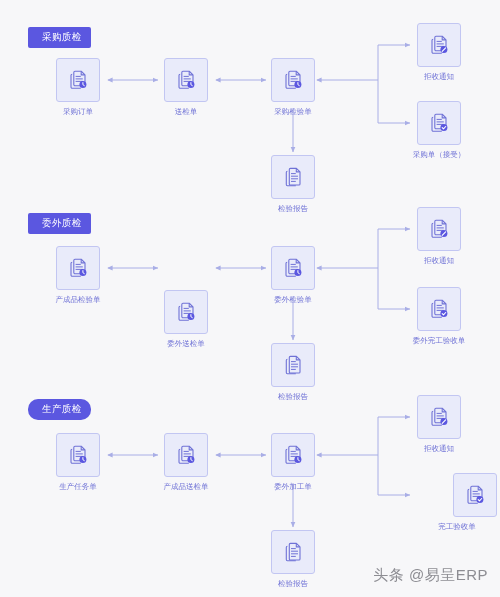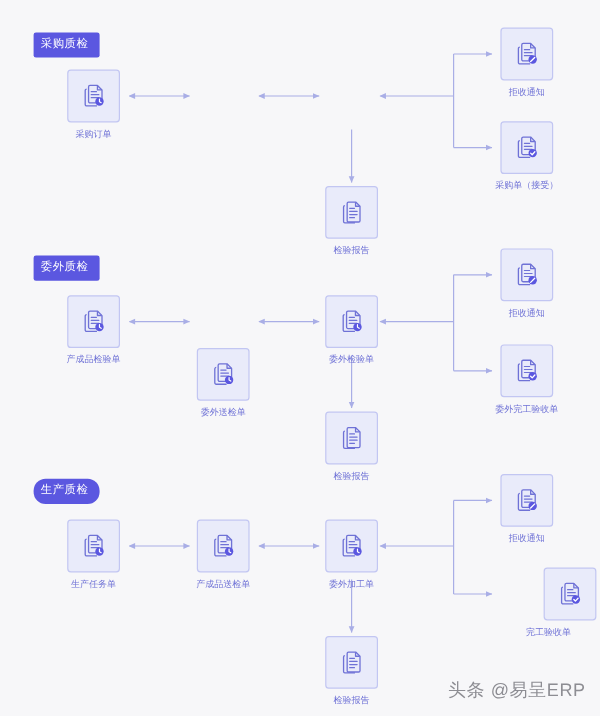--- a/index.html
+++ b/index.html
@@ -16,21 +16,21 @@
   }
 
   
   .badge {
     position: absolute;
     background: #5b57e0;
     color: #ffffff;
     font-size: 9.5px;
     letter-spacing: .4px;
     line-height: 1;
-    padding: 5px 9px 6px 6px;
+    padding: 5px 9px 6px 14px;
     border-radius: 2px;
     white-space: nowrap;
   }
 
   
   .node {
     position: absolute;
     width: 44px;
     text-align: center;
   }
@@ -132,21 +132,59 @@
             <line x1="10" y1="13.4" x2="16.4" y2="13.4"></line>
           </g>
           <circle cx="16.9" cy="16.6" r="3.5" fill="#5b57e0"></circle>
           <path d="M16.9 14.6 v2.1 l1.4 .9" fill="none" stroke="#fff" stroke-width="1" stroke-linecap="round"></path>
         </svg>
       </span>
     </div>
     <div class="lbl" style="margin-left:-20px;margin-right:-20px;">采购订单</div>
   </div>
 
-
+  <div class="node" style="left:164px; top:58px;">
+    <div class="box">
+      <span>
+        <svg width="24" height="24" viewBox="0 0 24 24">
+          <path d="M9 3.2 h6.2 L19 7 v9.6 a1.2 1.2 0 0 1 -1.2 1.2 H9 a1.2 1.2 0 0 1 -1.2 -1.2 V4.4 A1.2 1.2 0 0 1 9 3.2 z" fill="none" stroke="#6f72d6" stroke-width="1.1" stroke-linejoin="round"></path>
+          <path d="M15.2 3.3 v3.6 h3.6" fill="none" stroke="#6f72d6" stroke-width="1.1" stroke-linejoin="round"></path>
+          <path d="M6.2 6.2 a1.2 1.2 0 0 0 -1.2 1.2 V19 a1.2 1.2 0 0 0 1.2 1.2 h8.6" fill="none" stroke="#6f72d6" stroke-width="1.1" stroke-linejoin="round"></path>
+          <g stroke="#6f72d6" stroke-width="1" stroke-linecap="round">
+            <line x1="10" y1="8.4" x2="14.4" y2="8.4"></line>
+            <line x1="10" y1="10.9" x2="16.4" y2="10.9"></line>
+            <line x1="10" y1="13.4" x2="16.4" y2="13.4"></line>
+          </g>
+          <circle cx="16.9" cy="16.6" r="3.5" fill="#5b57e0"></circle>
+          <path d="M16.9 14.6 v2.1 l1.4 .9" fill="none" stroke="#fff" stroke-width="1" stroke-linecap="round"></path>
+        </svg>
+      </span>
+    </div>
+    <div class="lbl" style="margin-left:-20px;margin-right:-20px;">送检单</div>
+  </div>
+
+  <div class="node" style="left:271px; top:58px;">
+    <div class="box">
+      <span>
+        <svg width="24" height="24" viewBox="0 0 24 24">
+          <path d="M9 3.2 h6.2 L19 7 v9.6 a1.2 1.2 0 0 1 -1.2 1.2 H9 a1.2 1.2 0 0 1 -1.2 -1.2 V4.4 A1.2 1.2 0 0 1 9 3.2 z" fill="none" stroke="#6f72d6" stroke-width="1.1" stroke-linejoin="round"></path>
+          <path d="M15.2 3.3 v3.6 h3.6" fill="none" stroke="#6f72d6" stroke-width="1.1" stroke-linejoin="round"></path>
+          <path d="M6.2 6.2 a1.2 1.2 0 0 0 -1.2 1.2 V19 a1.2 1.2 0 0 0 1.2 1.2 h8.6" fill="none" stroke="#6f72d6" stroke-width="1.1" stroke-linejoin="round"></path>
+          <g stroke="#6f72d6" stroke-width="1" stroke-linecap="round">
+            <line x1="10" y1="8.4" x2="14.4" y2="8.4"></line>
+            <line x1="10" y1="10.9" x2="16.4" y2="10.9"></line>
+            <line x1="10" y1="13.4" x2="16.4" y2="13.4"></line>
+          </g>
+          <circle cx="16.9" cy="16.6" r="3.5" fill="#5b57e0"></circle>
+          <path d="M16.9 14.6 v2.1 l1.4 .9" fill="none" stroke="#fff" stroke-width="1" stroke-linecap="round"></path>
+        </svg>
+      </span>
+    </div>
+    <div class="lbl" style="margin-left:-22px;margin-right:-22px;">采购检验单</div>
+  </div>
 
   <div class="node" style="left:271px; top:155px;">
     <div class="box">
       <span>
         <svg width="24" height="24" viewBox="0 0 24 24">
           <path d="M9.4 3.4 h6 L19 6.9 v12 a1.1 1.1 0 0 1 -1.1 1.1 H9.4 a1.1 1.1 0 0 1 -1.1 -1.1 V4.5 A1.1 1.1 0 0 1 9.4 3.4 z" fill="none" stroke="#6f72d6" stroke-width="1.1" stroke-linejoin="round"></path>
           <path d="M15.3 3.5 v3.4 h3.5" fill="none" stroke="#6f72d6" stroke-width="1.1" stroke-linejoin="round"></path>
           <path d="M6.4 6.3 a1.1 1.1 0 0 0 -1.1 1.1 V19.6 a1.1 1.1 0 0 0 1.1 1.1 h8.4" fill="none" stroke="#6f72d6" stroke-width="1.1" stroke-linejoin="round"></path>
           <g stroke="#6f72d6" stroke-width="1" stroke-linecap="round">
             <line x1="10.4" y1="8.6" x2="14.4" y2="8.6"></line>

